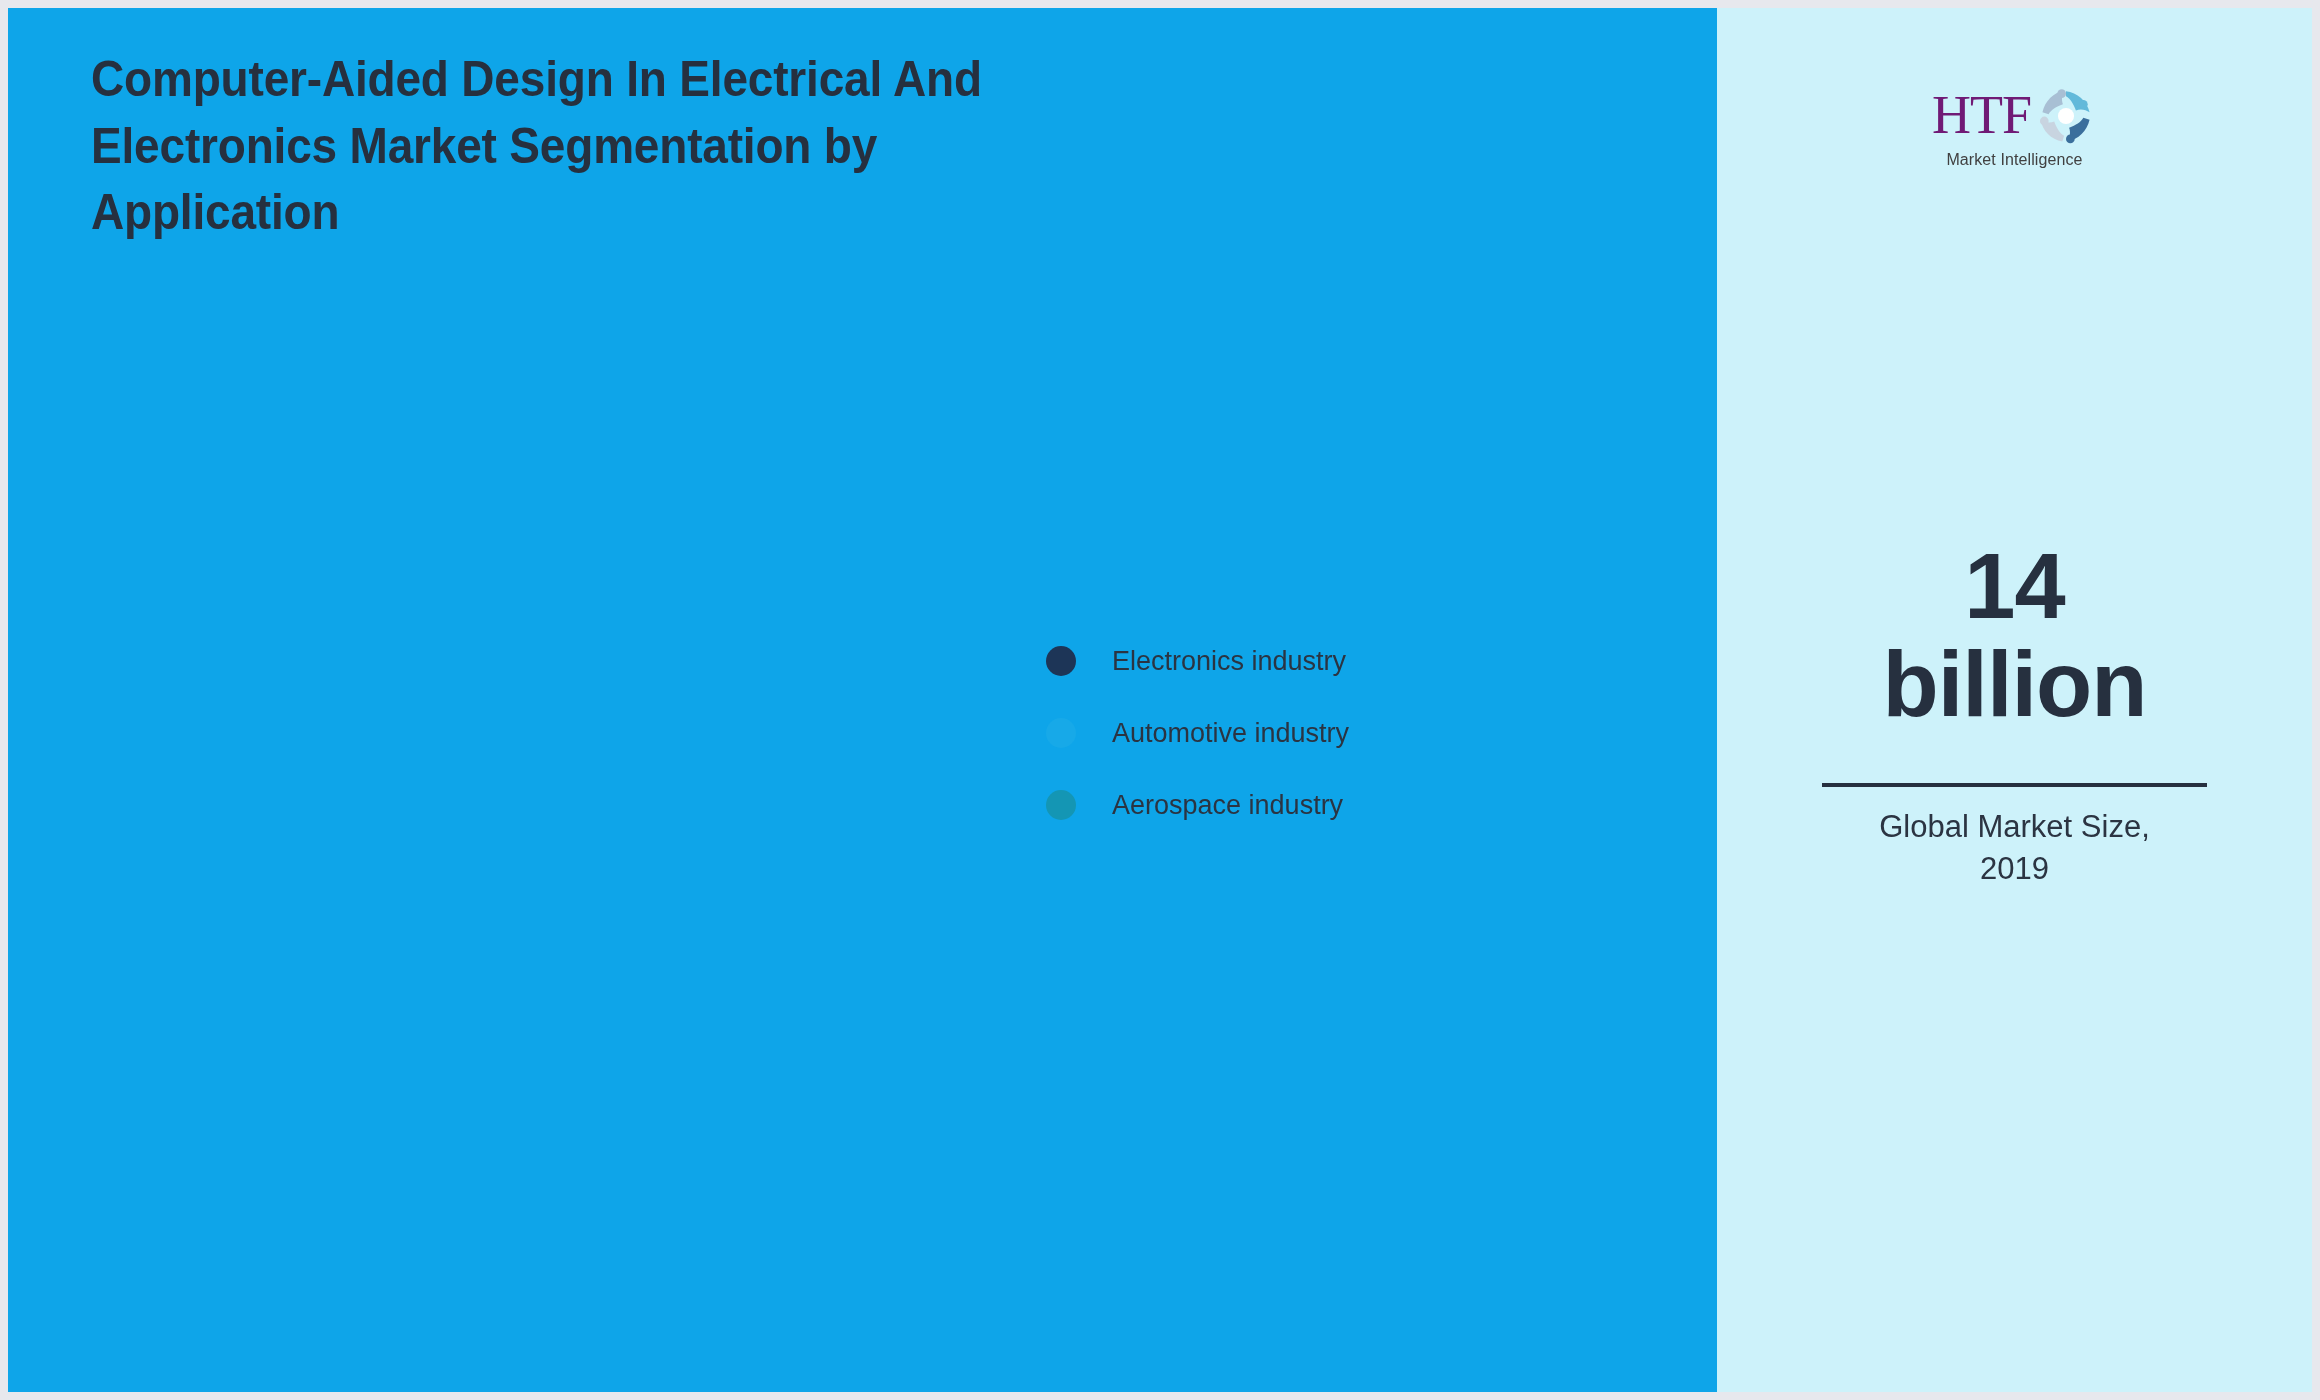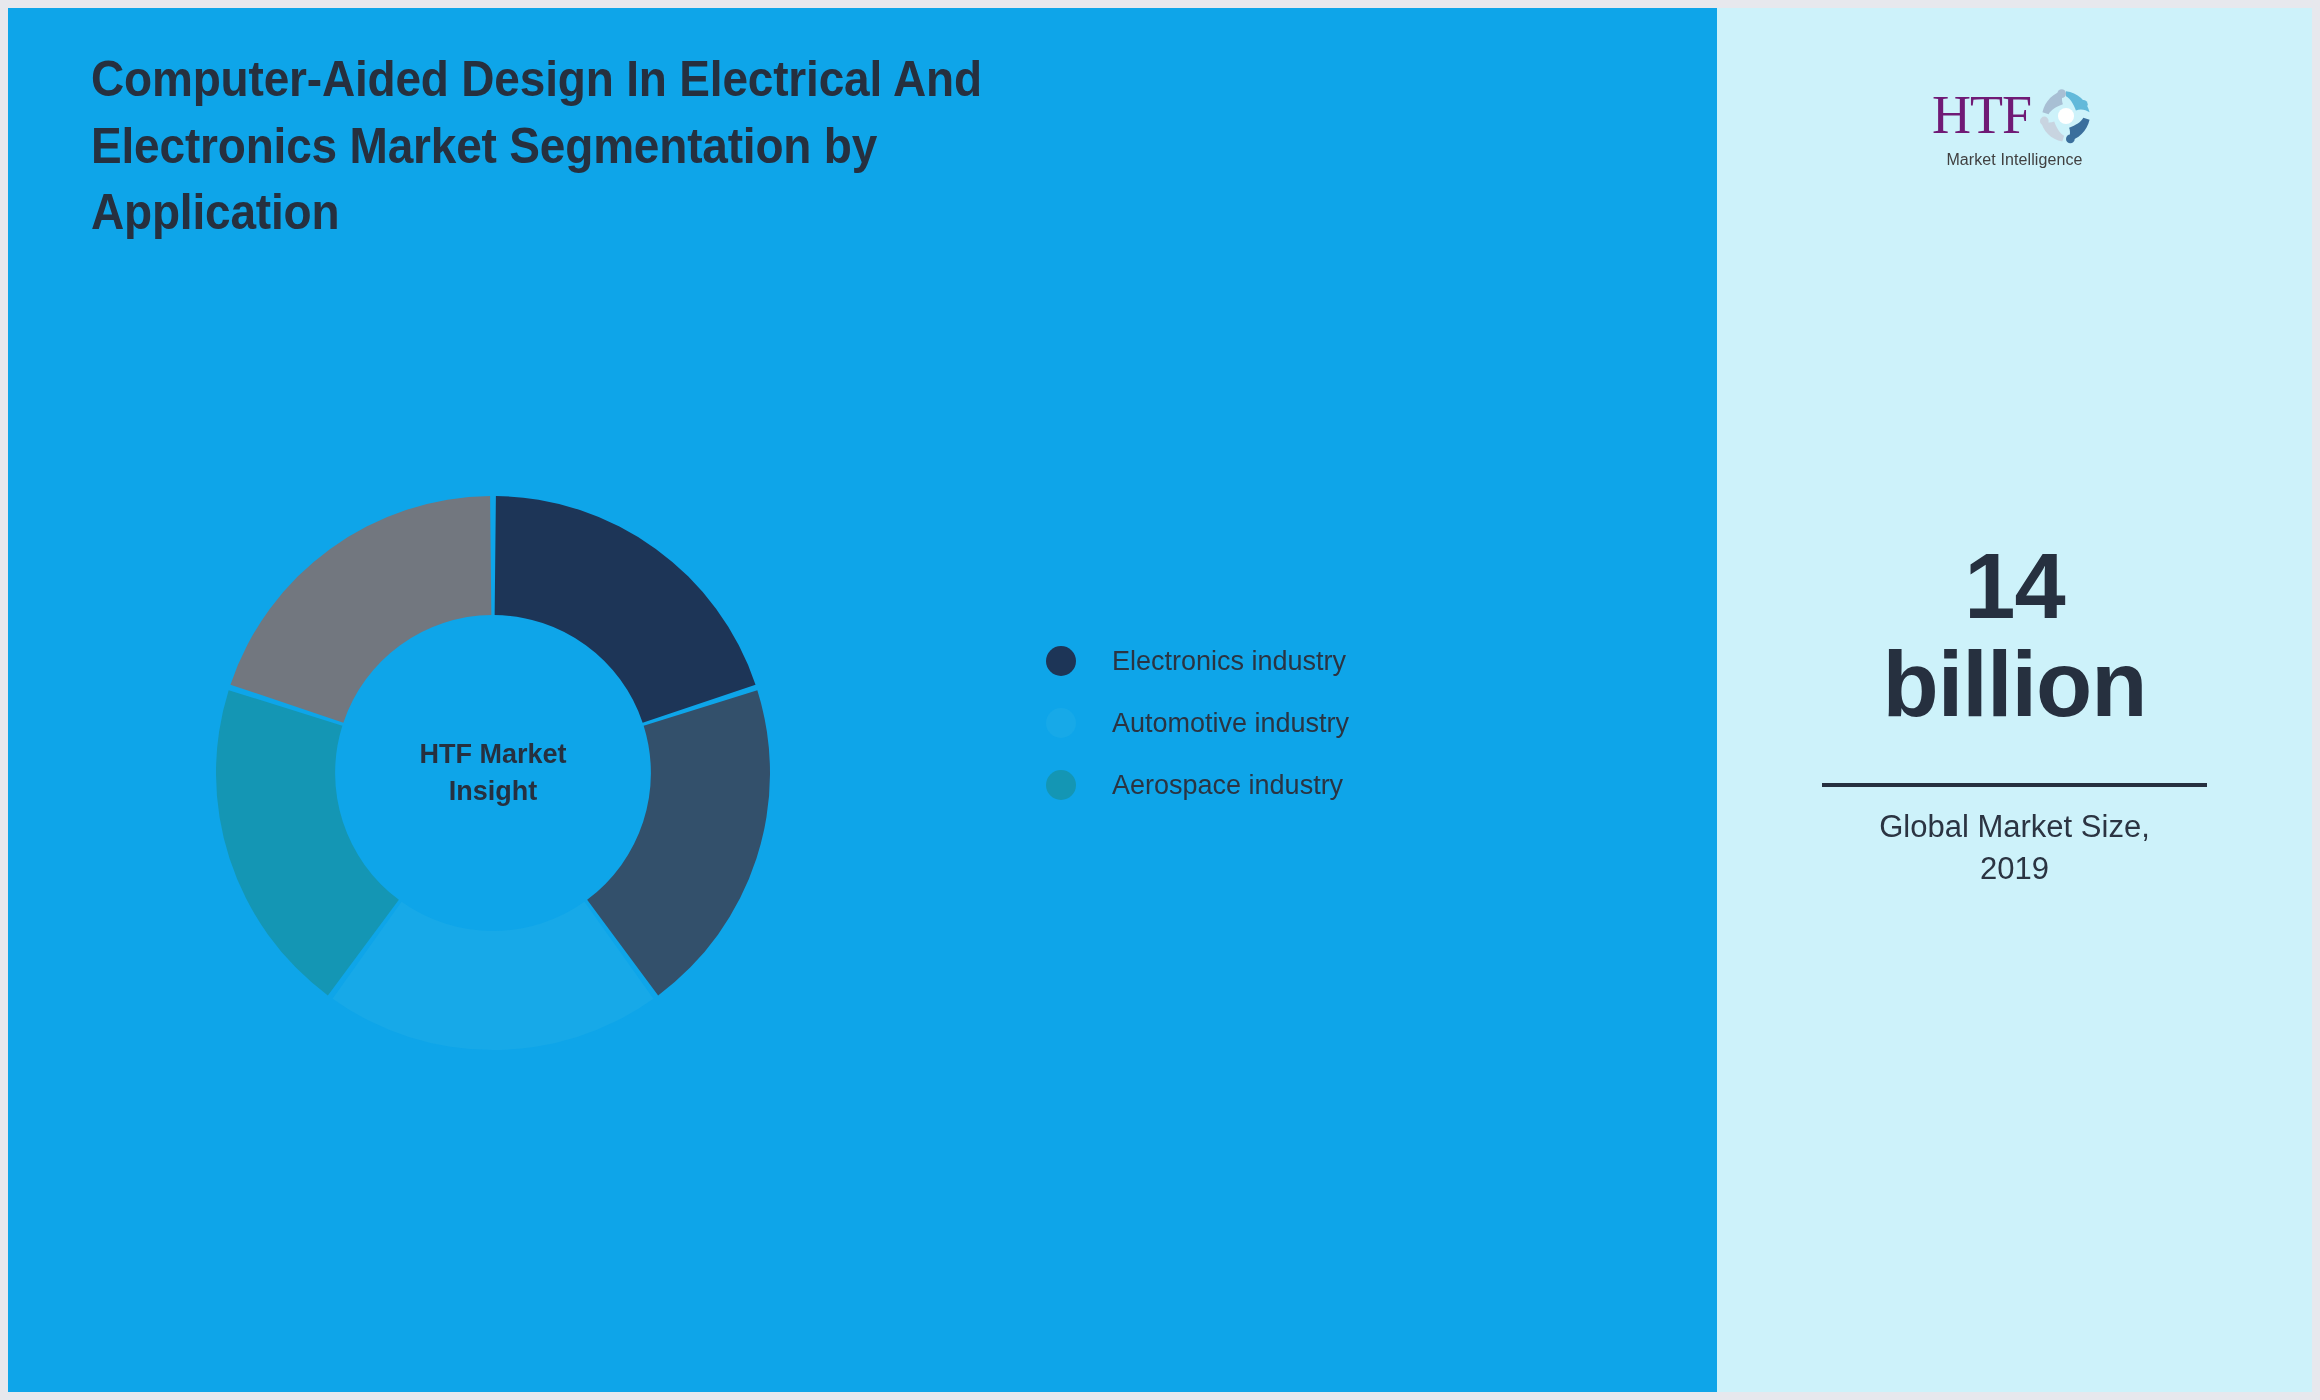--- a/index.html
+++ b/index.html
@@ -83,21 +83,21 @@
     white-space: pre-line;
   }
 
   
   .legend {
     position: absolute;
     left: 1038px;
     top: 622px;
     display: flex;
     flex-direction: column;
-    gap: 0;
+    gap: 10px;
   }
   .legend-item {
     display: flex;
     flex-direction: row;
     align-items: center;
     height: 62px;
   }
   .legend-swatch {
     width: 30px;
     height: 30px;
@@ -191,31 +191,20 @@
 <body>
 
 <div id="page">
 
   <div class="left-panel">
 
     <h1 class="title">Computer-Aided Design In
 Electrical And Electronics Market
 Segmentation by Application</h1>
 
-    <div class="chart-wrap">
-      <svg id="donut-svg" viewBox="0 0 554 554" xmlns="http://www.w3.org/2000/svg">
-          <path d="M279.90068420020003,0.015188085753152336 A277,277 0 0 1 539.5318495726553,188.64827132443463 L426.6431542564135,226.63951465492775 A157.89,157.89 0 0 0 278.65338999411404,119.11865720887931 Z" fill="#1d3557"></path>
-          <path d="M541.3245709990088,194.16570054506397 A277,277 0 0 1 442.15429036547556,499.3804406279387 L371.1379455083211,403.7568511579251 A157.89,157.89 0 0 0 427.66500546943496,229.78444931068645 Z" fill="#33506b"></path>
-          <path d="M437.46088473892206,502.79039941680946 A277,277 0 0 1 116.53911526107794,502.7903994168095 L185.53729569881443,405.7005276675814 A157.89,157.89 0 0 0 368.46270430118557,405.70052766758135 Z" fill="#17a9e8"></path>
-          <path d="M111.84570963452438,499.3804406279387 A277,277 0 0 1 12.675429000991244,194.16570054506423 L126.33499453056501,229.7844493106866 A157.89,157.89 0 0 0 182.86205449167892,403.75685115792504 Z" fill="#1496b4"></path>
-          <path d="M14.468150427344824,188.64827132443446 A277,277 0 0 1 274.0993157997998,0.015188085753152336 L275.3466100058859,119.11865720887931 A157.89,157.89 0 0 0 127.35684574358655,226.63951465492767 Z" fill="#72777f"></path>
-        </svg>
-      <div class="donut-center-label">HTF Market
-Insight</div>
-    </div>
 
     <div class="legend" id="legend">
         <div class="legend-item">
           <span class="legend-swatch" style="background: rgb(29, 53, 87);"></span>
           <span class="legend-label">Electronics industry</span>
         </div>
         <div class="legend-item">
           <span class="legend-swatch" style="background: rgb(23, 169, 232);"></span>
           <span class="legend-label">Automotive industry</span>
         </div>

